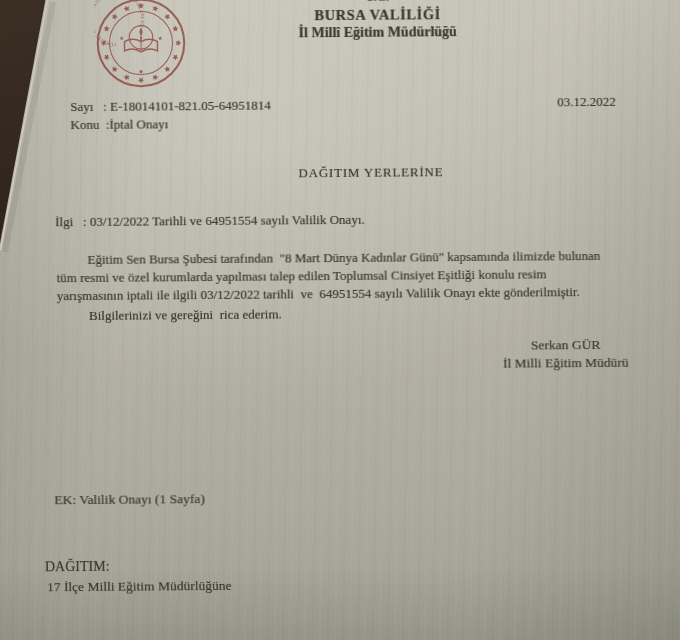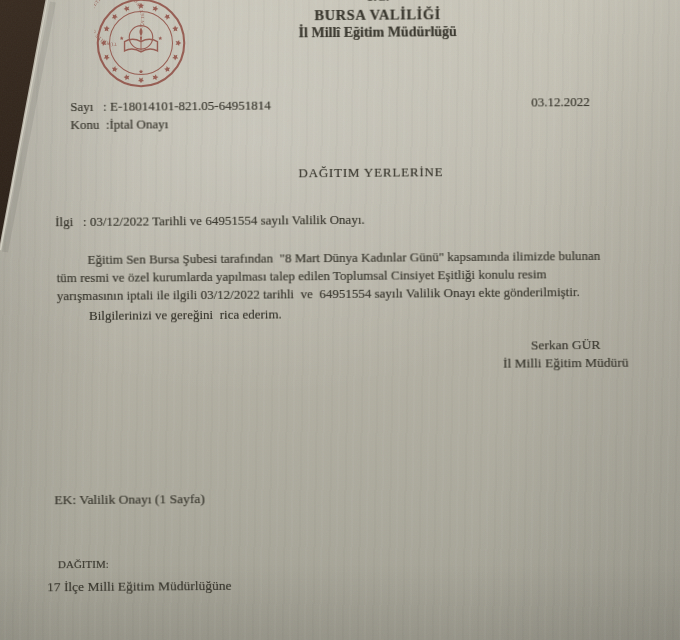--- a/index.html
+++ b/index.html
@@ -35,31 +35,31 @@
     filter:blur(0.22px);
   }
   .line { position:absolute; white-space:pre; font-size:13px; line-height:1.25; }
   .bold { font-weight:bold; }
   .center { text-align:center; }
   .tc        { left:205px; top:-11px; width:350px; font-size:13px; }
   .hdr-title { left:205px; top:6px;  width:350px; font-size:14.5px; letter-spacing:.6px; }
   .hdr-sub   { left:205px; top:24px; width:350px; font-size:14px; }
   .meta-sayi { left:72px;  top:97px; }
   .meta-konu { left:72px;  top:115px; }
-  .meta-date { left:533px; top:96px; }
+  .meta-date { left:559px; top:96px; }
   .recipient { left:222px; top:165px; width:300px; letter-spacing:.8px; }
   .ilgi      { left:56px;  top:212px; }
   .b0        { left:57px;  top:250px; padding-left:31px; }
   .b1        { left:57px;  top:268px; }
   .b2        { left:57px;  top:286px; }
   .closing   { left:89px;  top:306px; }
   .sig-name  { left:463px; top:339px; width:205px; font-size:13.5px; }
   .sig-title { left:463px; top:357px; width:205px; font-size:13.5px; }
   .ek        { left:53px;  top:490px; font-size:13.5px; }
-  .dag-label { left:56px;  top:556px; font-size:11px; }
+  .dag-label { left:43px;  top:556px; font-size:14px; }
   .dag-item  { left:45px;  top:577px; font-size:13.5px; }
   .seal {
     position:absolute; left:94px; top:-4px; width:94px; height:94px;
     filter:blur(0.3px); opacity:.92;
   }
 </style>
 </head>
 <body>
 
 <div class="page">

